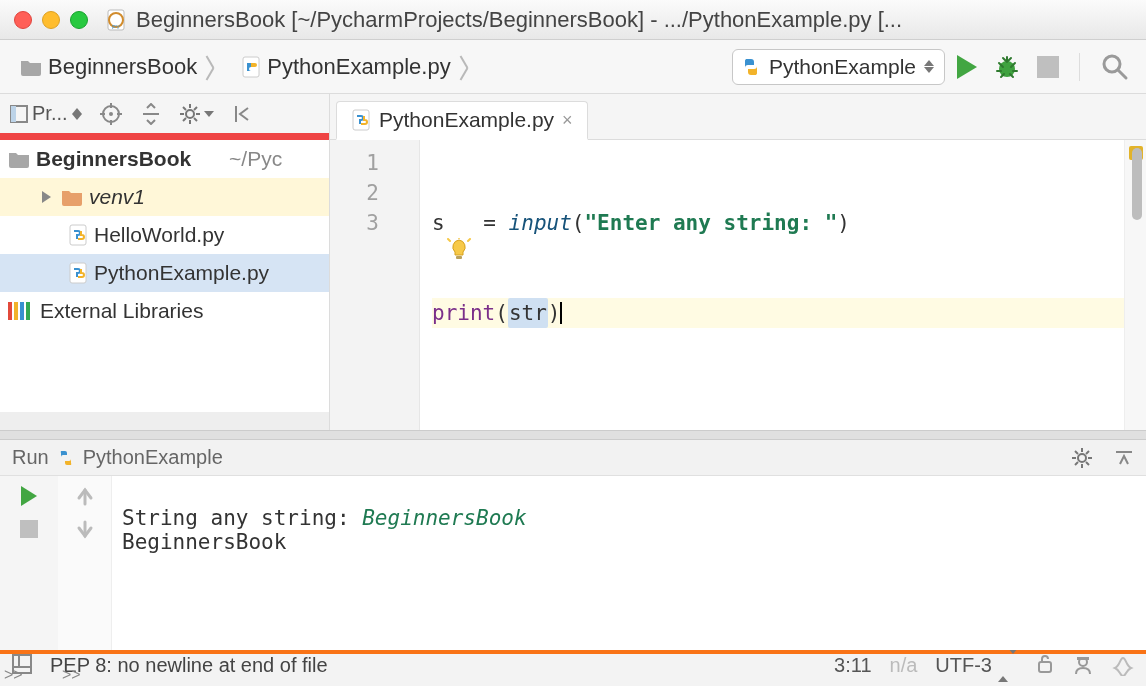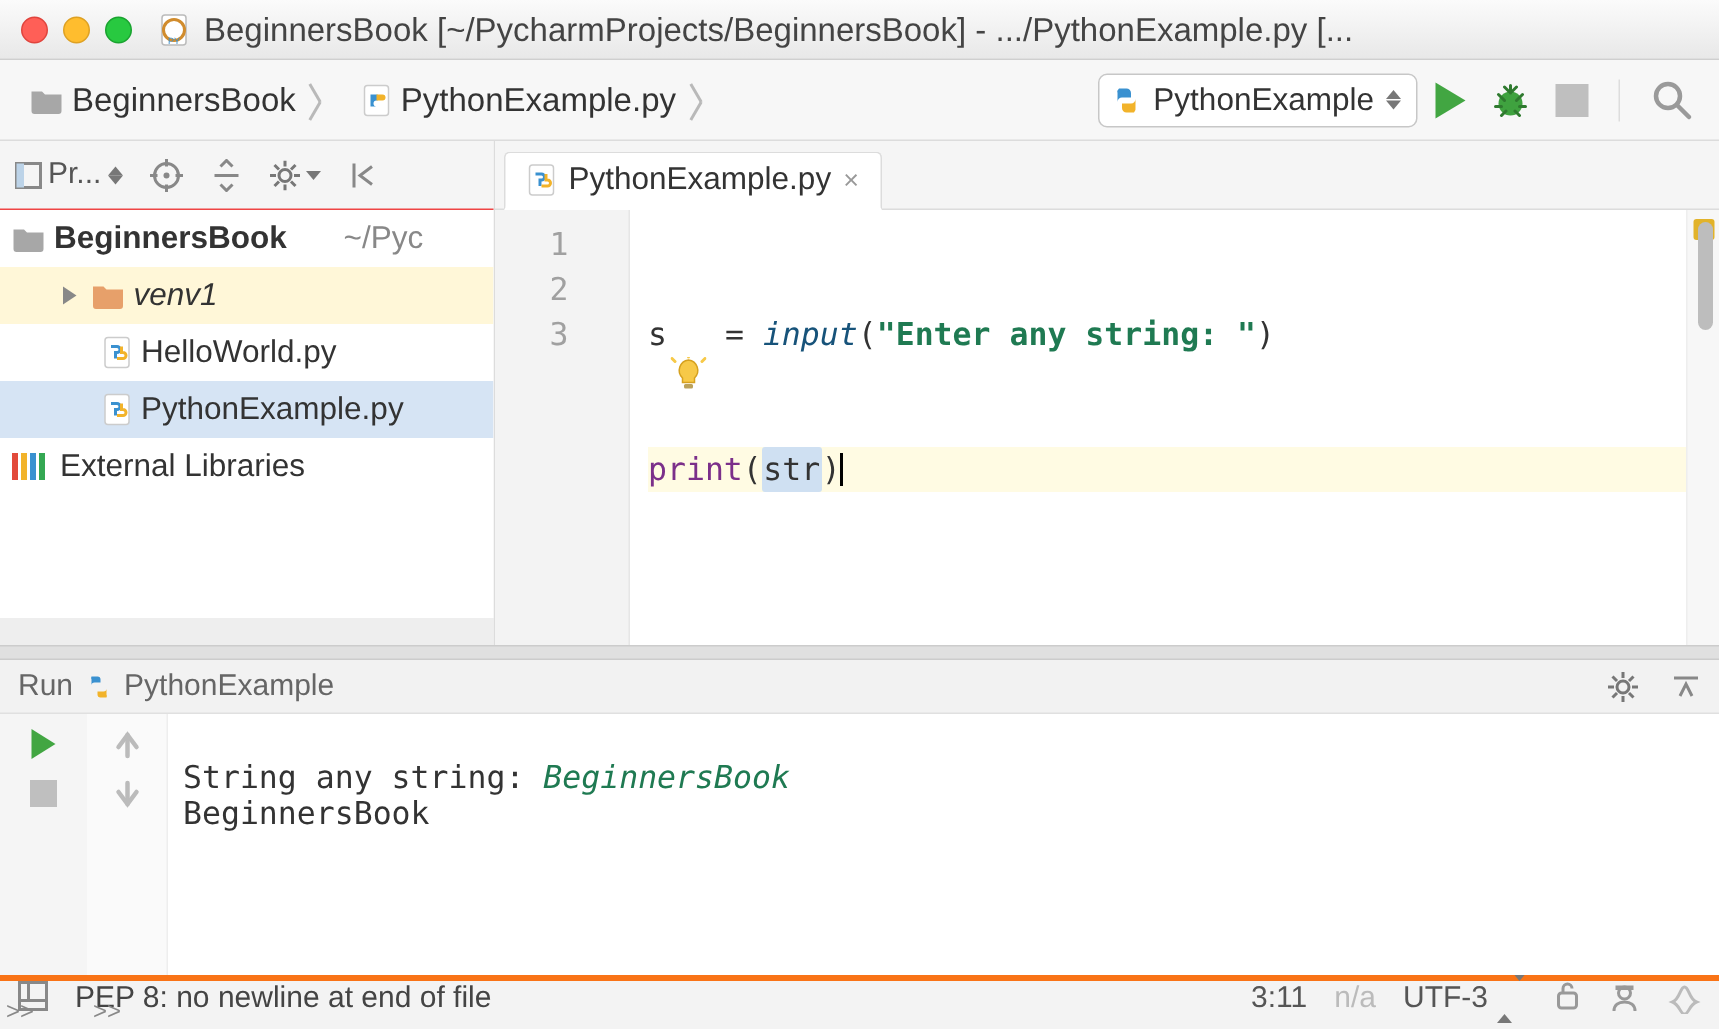--- a/index.html
+++ b/index.html
@@ -101,21 +101,21 @@
 
   
   .toolstrip {
     height: 46px;
     display: flex;
     align-items: center;
     padding: 0 10px;
     gap: 18px;
     font-size: 20px;
     color:#555;
-    border-bottom: 1px solid #ef4444;
+    border-bottom: 7px solid #ef4444;
     background: #f5f5f5;
   }
   .toolstrip .combo { display:flex; align-items:center; gap:4px; }
   .toolstrip .combo .carets { display:flex; flex-direction:column; }
   .toolstrip .gear-btn { display:flex; align-items:center; gap:4px; }
 
   
   .mainrow { display: flex; flex: 1; min-height: 0; }
   .leftcol { width: 330px; display:flex; flex-direction:column; background:#fff; border-right:1px solid #dcdcdc; }
   .tree { flex:1 1 auto; overflow:auto; background:#fff; }

